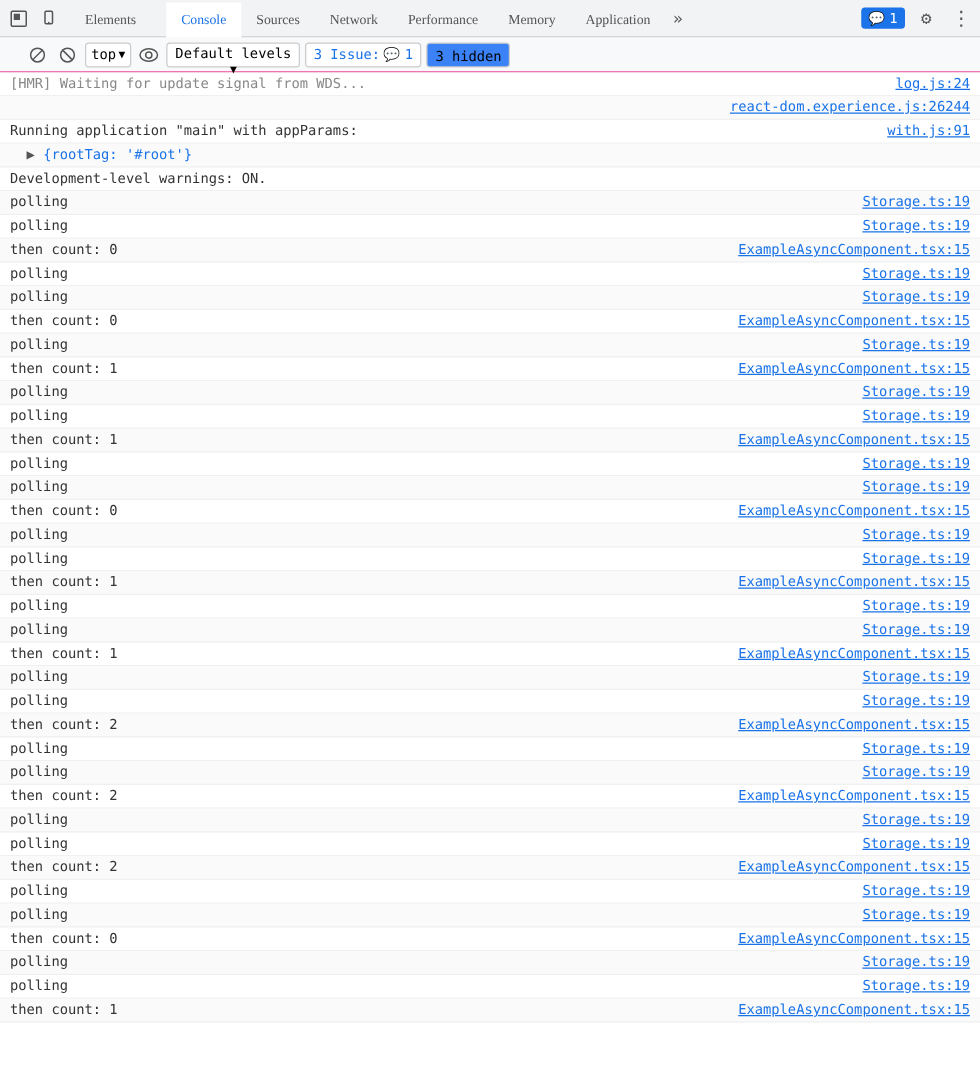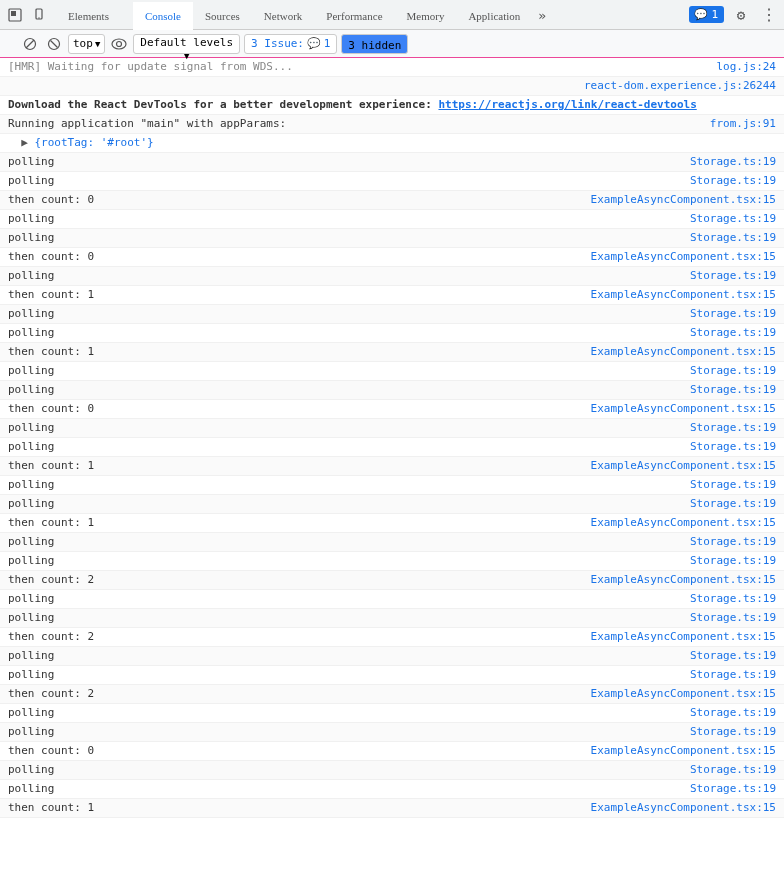--- a/index.html
+++ b/index.html
@@ -218,20 +218,21 @@
       padding: 1px 8px;
       min-height: 18px;
       border-bottom: 1px solid #f0f0f0;
       font-size: 11px;
       line-height: 16px;
     }
     .log-line:nth-child(even) { background: #fafafa; }
     .log-text { flex: 1; color: #333; white-space: pre-wrap; word-break: break-all; }
     .log-source {
       color: #1a73e8;
+      text-decoration: underline;
       cursor: pointer;
       white-space: nowrap;
       margin-left: 8px;
       font-size: 11px;
     }
     .log-line.hmr .log-text { color: #888; }
     .react-devtools-line .log-text { font-weight: bold; }
     .blue-link { color: #1a73e8; text-decoration: underline; }
   </style>
 </head>
@@ -324,31 +325,31 @@
 </div>
 
 <div class="console-output" id="console-output">
 <div class="log-line hmr">
       <span class="log-text">[HMR] Waiting for update signal from WDS...</span>
       <span class="log-source">log.js:24</span>
     </div>
     <div class="log-line" style="justify-content: flex-end;">
       <span class="log-source">react-dom.experience.js:26244</span>
     </div>
-    <div class="log-line react-devtools-line">
-      <span class="log-text"><strong>Download the React DevTools for a better development experience:</strong> <a class="blue-link" href="#">https://reactjs.org/link/react-devtools</a></span>
-    </div>
     <div class="log-line">
       <span class="log-text">Running application "main" with appParams:</span>
-      <span class="log-source">from.js:91</span>
+      <span class="log-source">with.js:91</span>
     </div>
     <div class="log-line">
       <span class="log-text">&nbsp;&nbsp;<span style="color:#555;">▶</span> <span style="color:#1a73e8;">{rootTag: '#root'}</span></span>
     </div>
     <div class="log-line">
+      <span class="log-text">Development-level warnings: ON.</span>
+    </div>
+    <div class="log-line">
       <span class="log-text">polling</span>
       <span class="log-source">Storage.ts:19</span>
     </div>
     <div class="log-line">
       <span class="log-text">polling</span>
       <span class="log-source">Storage.ts:19</span>
     </div>
     <div class="log-line">
       <span class="log-text">then count: 0</span>
       <span class="log-source">ExampleAsyncComponent.tsx:15</span>

